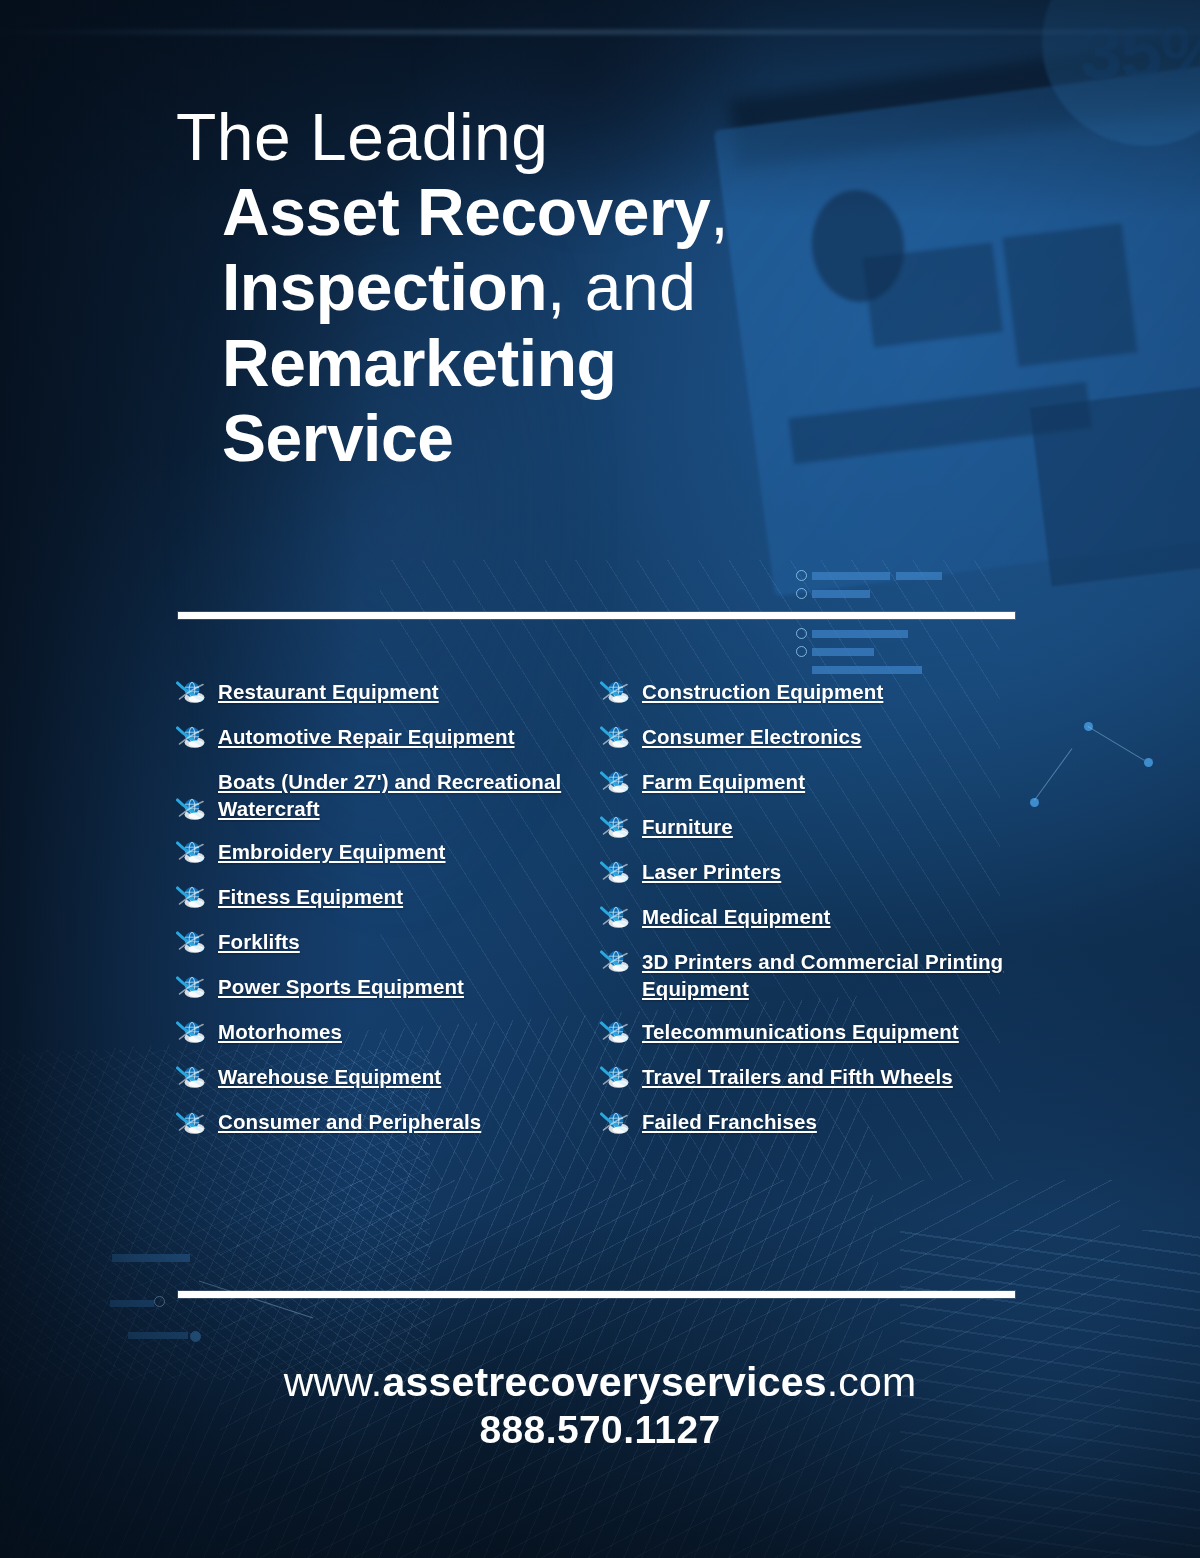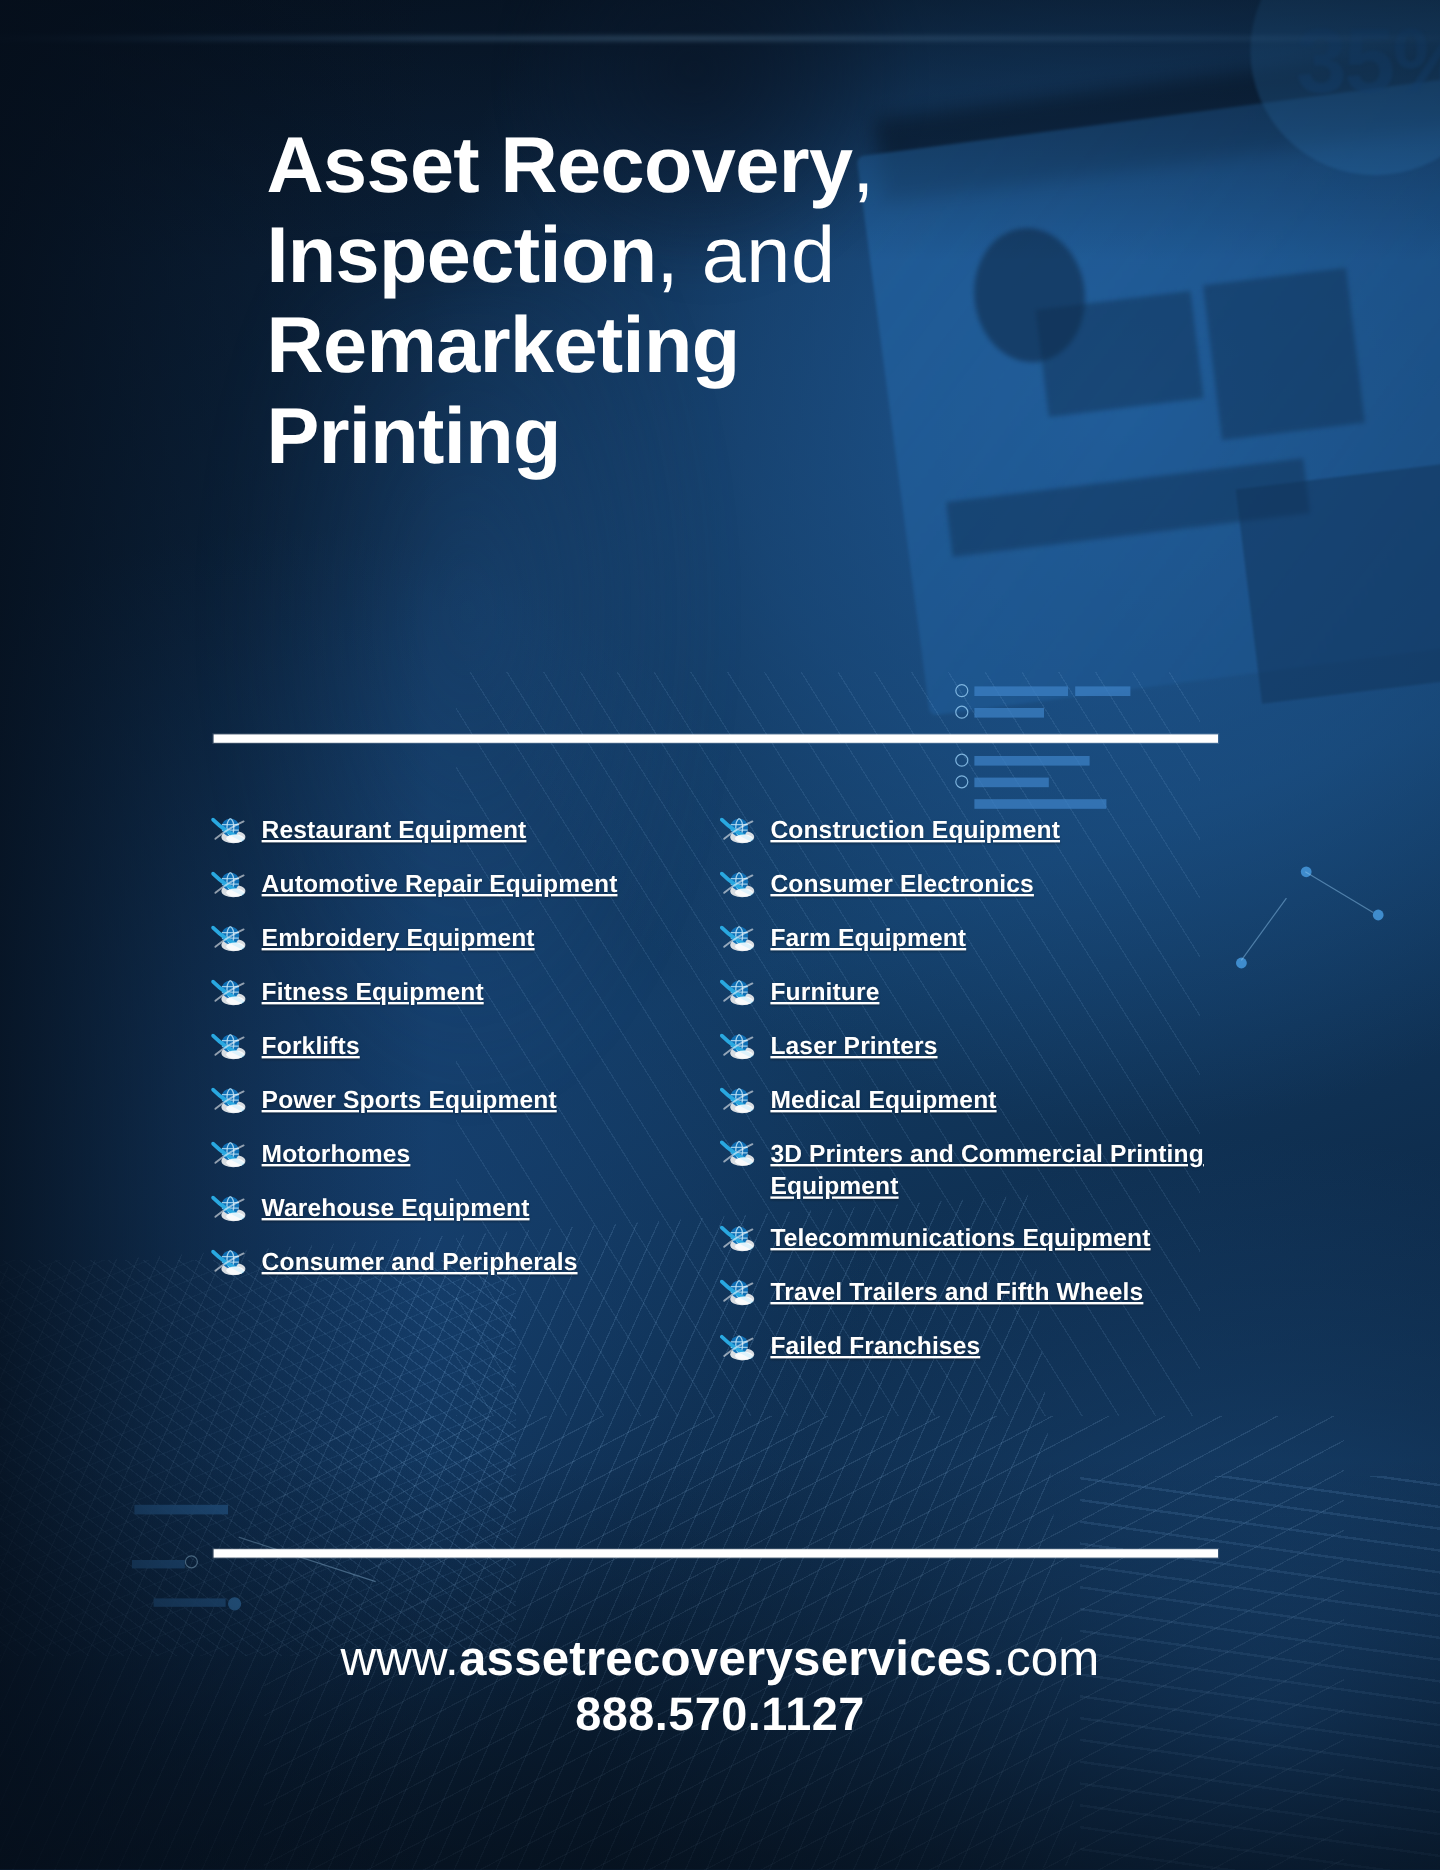--- a/index.html
+++ b/index.html
@@ -348,28 +348,29 @@
   <div class="hud" style="left:110px;top:1300px;width:44px;height:7px;"></div>
   <div class="hud" style="left:128px;top:1332px;width:60px;height:7px;"></div>
   <div class="hud-dot filled" style="left:190px;top:1331px;"></div>
   <div class="hud-line-thin" style="left:196px;top:1299px;width:120px;transform:rotate(18deg);"></div>
 
   <div class="bg-vig"></div>
 
   <div class="content">
 
     <div class="headline">
+      <div class="hl-row hl-light">The Leading</div>
       <div class="hl-row">
         <span class="hl-bold">Asset Recovery</span><span class="hl-light">,</span>
       </div>
       <div class="hl-row">
         <span class="hl-bold">Inspection</span><span class="hl-light">, and</span>
       </div>
       <div class="hl-row hl-bold">Remarketing</div>
-      <div class="hl-row hl-bold">Printing</div>
+      <div class="hl-row hl-bold">Service</div>
     </div>
 
     <div class="rule rule-top"></div>
 
     <div class="lists">
       <div class="col col-left">
           <div class="item">
             <svg class="bullet-icon" viewBox="0 0 30 25" xmlns="http://www.w3.org/2000/svg">
               <ellipse cx="18.5" cy="18.5" rx="10" ry="5.2" fill="#d8dde2"></ellipse>
               <ellipse cx="16" cy="10.5" rx="7.4" ry="7.4" fill="#0f6fb5"></ellipse>
@@ -387,20 +388,33 @@
               <ellipse cx="18.5" cy="18.5" rx="10" ry="5.2" fill="#d8dde2"></ellipse>
               <ellipse cx="16" cy="10.5" rx="7.4" ry="7.4" fill="#0f6fb5"></ellipse>
               <path d="M16 3.1 C12.2 5.6 12.2 15.4 16 17.9" stroke="#bfe2f5" stroke-width="1.1" fill="none" opacity="0.85"></path>
               <path d="M16 3.1 C19.8 5.6 19.8 15.4 16 17.9" stroke="#bfe2f5" stroke-width="1.1" fill="none" opacity="0.85"></path>
               <path d="M8.9 8.2 H23.1 M8.9 12.8 H23.1" stroke="#bfe2f5" stroke-width="1" opacity="0.8"></path>
               <path d="M1.5 4.0 C7 9.5 14 15 25.5 20.5" stroke="#29a8e0" stroke-width="3.1" stroke-linecap="round" fill="none"></path>
               <path d="M3.5 20.0 C9 15.5 17 10 27 5.5" stroke="#ffffff" stroke-width="1.6" stroke-linecap="round" fill="none" opacity="0.55"></path>
               <ellipse cx="20" cy="19.8" rx="7.5" ry="3.4" fill="#ffffff" opacity="0.85"></ellipse>
             </svg>
             <span class="item-label">Automotive Repair Equipment</span>
+          </div>
+          <div class="item " style="margin-bottom: 16px;">
+            <svg class="bullet-icon" viewBox="0 0 30 25" xmlns="http://www.w3.org/2000/svg">
+              <ellipse cx="18.5" cy="18.5" rx="10" ry="5.2" fill="#d8dde2"></ellipse>
+              <ellipse cx="16" cy="10.5" rx="7.4" ry="7.4" fill="#0f6fb5"></ellipse>
+              <path d="M16 3.1 C12.2 5.6 12.2 15.4 16 17.9" stroke="#bfe2f5" stroke-width="1.1" fill="none" opacity="0.85"></path>
+              <path d="M16 3.1 C19.8 5.6 19.8 15.4 16 17.9" stroke="#bfe2f5" stroke-width="1.1" fill="none" opacity="0.85"></path>
+              <path d="M8.9 8.2 H23.1 M8.9 12.8 H23.1" stroke="#bfe2f5" stroke-width="1" opacity="0.8"></path>
+              <path d="M1.5 4.0 C7 9.5 14 15 25.5 20.5" stroke="#29a8e0" stroke-width="3.1" stroke-linecap="round" fill="none"></path>
+              <path d="M3.5 20.0 C9 15.5 17 10 27 5.5" stroke="#ffffff" stroke-width="1.6" stroke-linecap="round" fill="none" opacity="0.55"></path>
+              <ellipse cx="20" cy="19.8" rx="7.5" ry="3.4" fill="#ffffff" opacity="0.85"></ellipse>
+            </svg>
+            <span class="item-label">Boats (Under 27') and Recreational Watercraft</span>
           </div>
           <div class="item">
             <svg class="bullet-icon" viewBox="0 0 30 25" xmlns="http://www.w3.org/2000/svg">
               <ellipse cx="18.5" cy="18.5" rx="10" ry="5.2" fill="#d8dde2"></ellipse>
               <ellipse cx="16" cy="10.5" rx="7.4" ry="7.4" fill="#0f6fb5"></ellipse>
               <path d="M16 3.1 C12.2 5.6 12.2 15.4 16 17.9" stroke="#bfe2f5" stroke-width="1.1" fill="none" opacity="0.85"></path>
               <path d="M16 3.1 C19.8 5.6 19.8 15.4 16 17.9" stroke="#bfe2f5" stroke-width="1.1" fill="none" opacity="0.85"></path>
               <path d="M8.9 8.2 H23.1 M8.9 12.8 H23.1" stroke="#bfe2f5" stroke-width="1" opacity="0.8"></path>
               <path d="M1.5 4.0 C7 9.5 14 15 25.5 20.5" stroke="#29a8e0" stroke-width="3.1" stroke-linecap="round" fill="none"></path>
               <path d="M3.5 20.0 C9 15.5 17 10 27 5.5" stroke="#ffffff" stroke-width="1.6" stroke-linecap="round" fill="none" opacity="0.55"></path>

